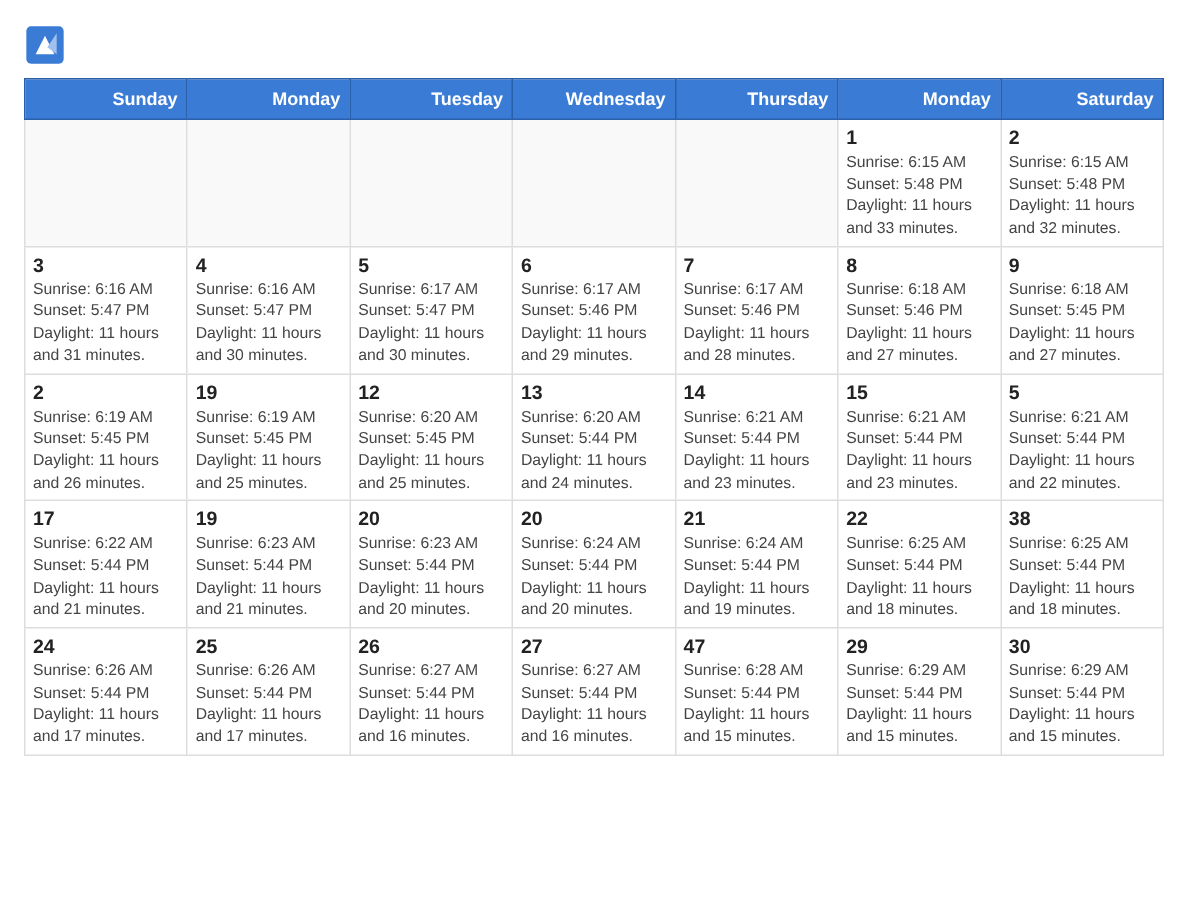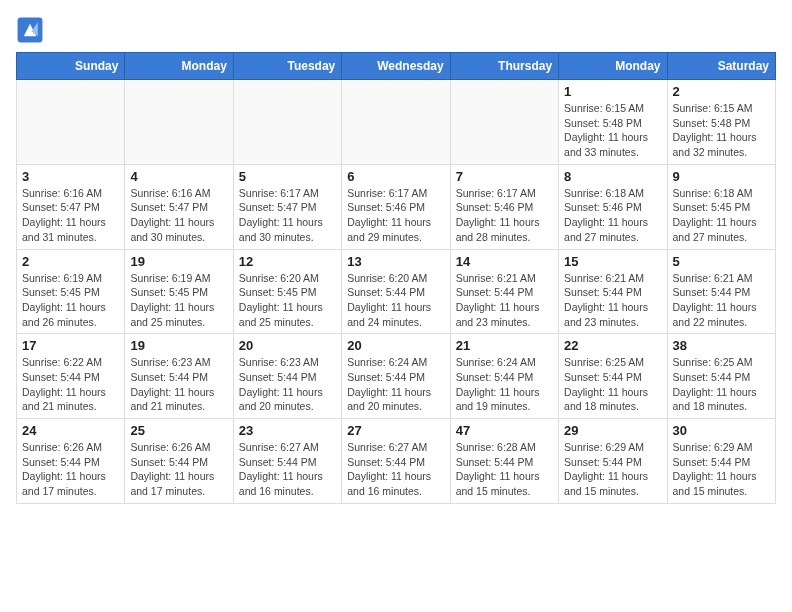--- a/index.html
+++ b/index.html
@@ -231,21 +231,21 @@
       <tr>
         <td>
           <div class="day-number">24</div>
           <div class="day-info">Sunrise: 6:26 AM<br>Sunset: 5:44 PM<br>Daylight: 11 hours and 17 minutes.</div>
         </td>
         <td>
           <div class="day-number">25</div>
           <div class="day-info">Sunrise: 6:26 AM<br>Sunset: 5:44 PM<br>Daylight: 11 hours and 17 minutes.</div>
         </td>
         <td>
-          <div class="day-number">23</div>
+          <div class="day-number">26</div>
           <div class="day-info">Sunrise: 6:27 AM<br>Sunset: 5:44 PM<br>Daylight: 11 hours and 16 minutes.</div>
         </td>
         <td>
           <div class="day-number">27</div>
           <div class="day-info">Sunrise: 6:27 AM<br>Sunset: 5:44 PM<br>Daylight: 11 hours and 16 minutes.</div>
         </td>
         <td>
           <div class="day-number">47</div>
           <div class="day-info">Sunrise: 6:28 AM<br>Sunset: 5:44 PM<br>Daylight: 11 hours and 15 minutes.</div>
         </td>

